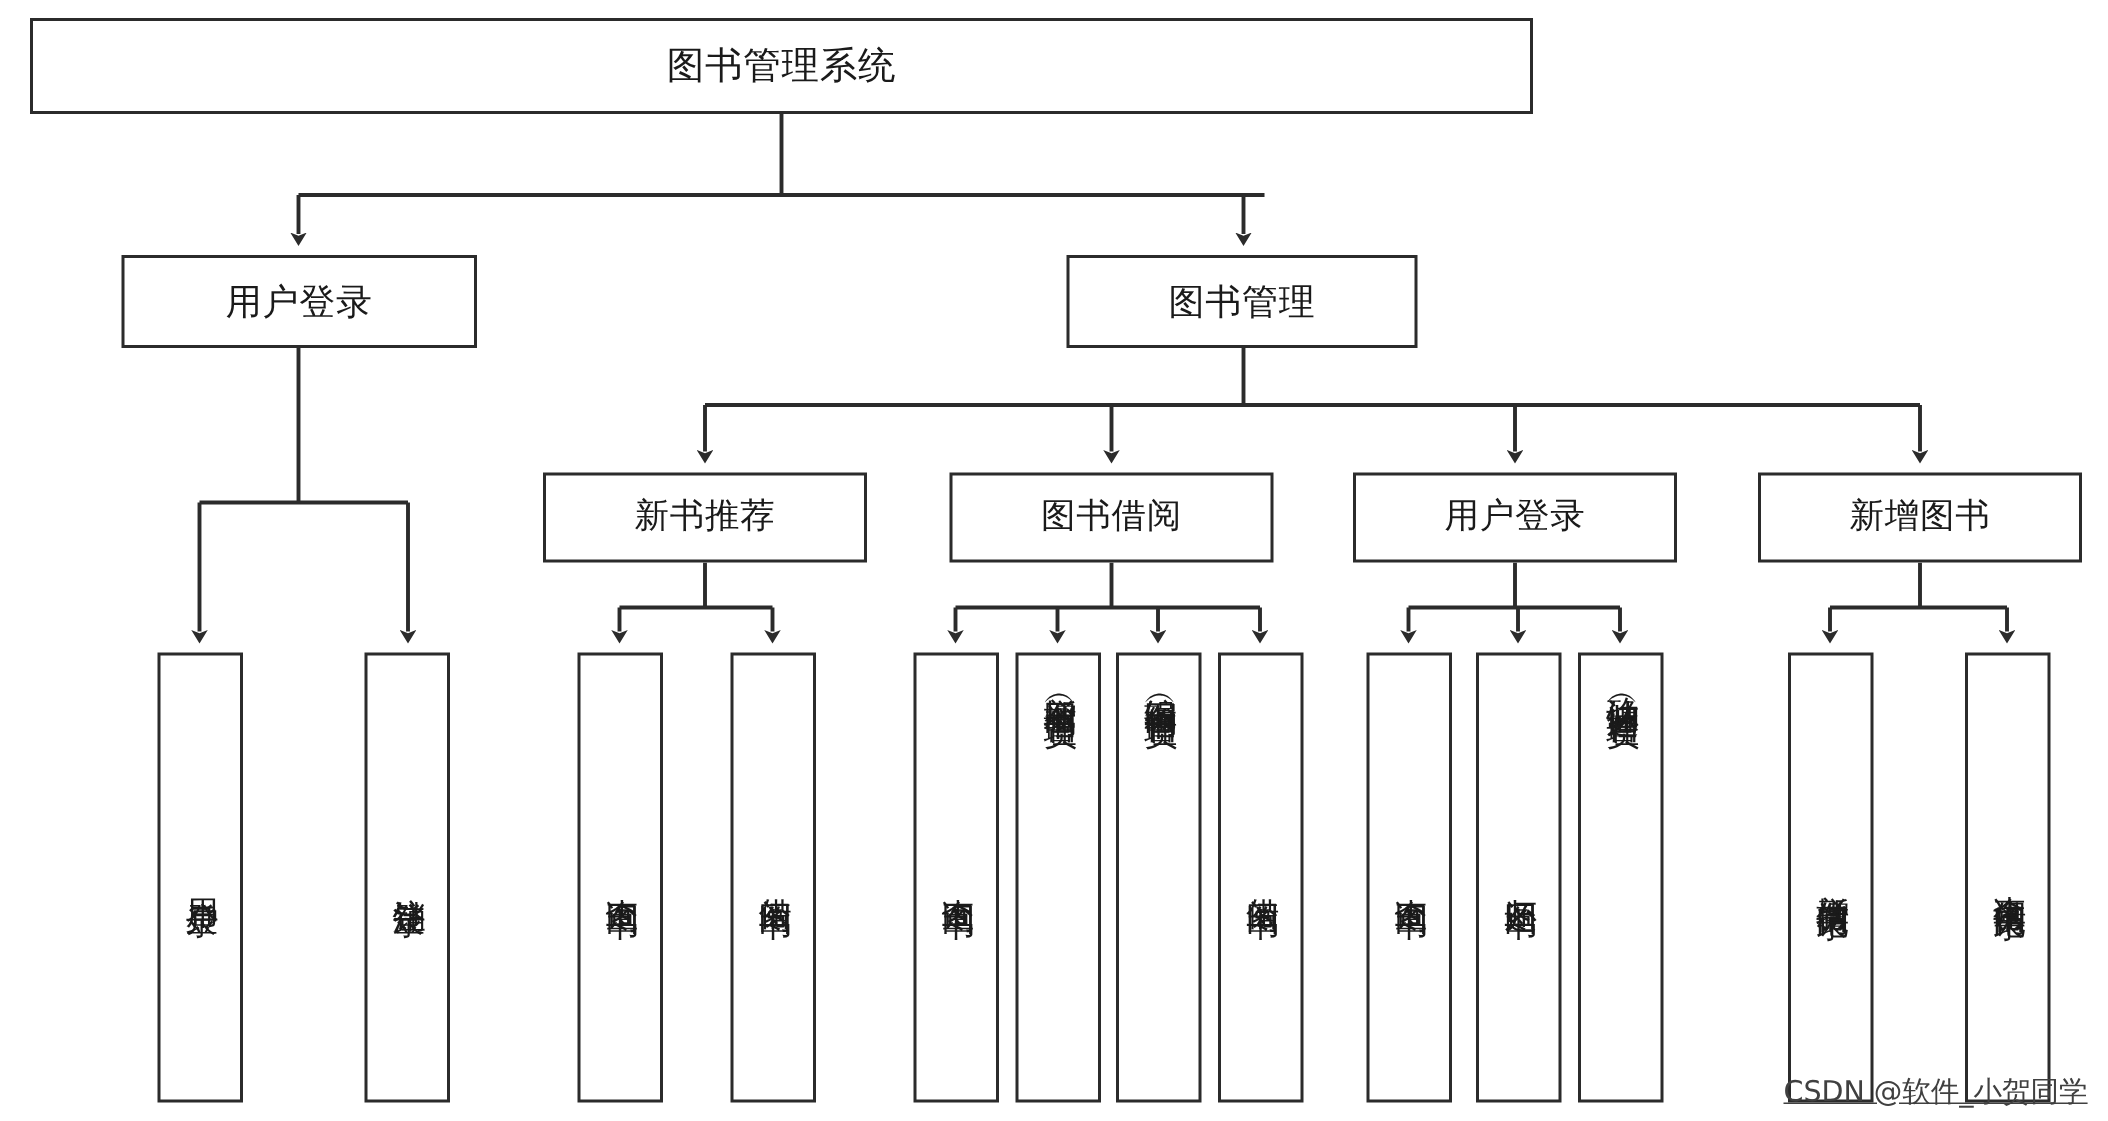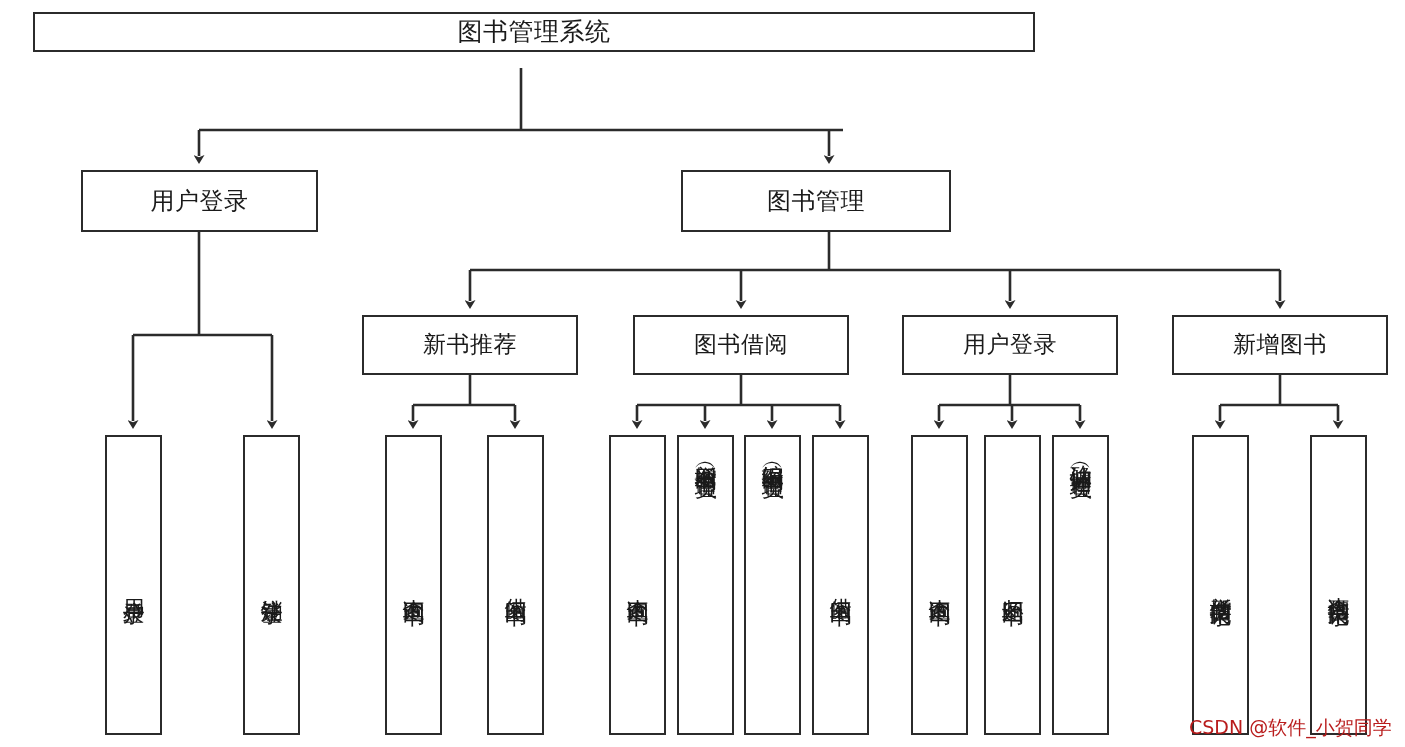--- a/index.html
+++ b/index.html
@@ -64,24 +64,25 @@
   }
   .node-leaf.center {
     align-items: center;
     padding-top: 0;
   }
   #watermark {
     position: absolute;
     left: 1189px;
     top: 715px;
     font-size: 19px;
-    color: #b91c1c;
+    color: #404040;
     white-space: nowrap;
     z-index: 5;
     font-family: "DejaVu Sans", "Liberation Sans", sans-serif;
+    text-decoration: underline;
   }
 </style>
 </head>
 <body>
 
 <div id="canvas">
 
   <svg id="wires" viewBox="0 0 1405 747" xmlns="http://www.w3.org/2000/svg">
     <defs>
       <marker id="arrow" markerWidth="9" markerHeight="11" refX="1" refY="5.5" orient="auto" markerUnits="userSpaceOnUse">
@@ -125,28 +126,28 @@
       <path d="M1012,405 L1012,421" marker-end="url(#arrow)"></path>
       <path d="M1080,405 L1080,421" marker-end="url(#arrow)"></path>
 
       <path d="M1280,375 L1280,405"></path>
       <path d="M1220,405 L1338,405"></path>
       <path d="M1220,405 L1220,421" marker-end="url(#arrow)"></path>
       <path d="M1338,405 L1338,421" marker-end="url(#arrow)"></path>
     </g>
   </svg>
 
-  <div class="node node-root" style="left:20px; top:12px; width:1002px; height:40px;margin-left:13px;">
+  <div class="node node-root" style="left:20px; top:12px; width:1002px; height:64px;">
     <span class="label">图书管理系统</span>
   </div>
 
   <div class="node node-l2" style="left:81px; top:170px; width:237px; height:62px;">
     <span class="label">用户登录</span>
   </div>
-  <div class="node node-l2" style="left:681px; top:170px; width:270px; height:62px;">
+  <div class="node node-l2" style="left:711px; top:170px; width:234px; height:62px;">
     <span class="label">图书管理</span>
   </div>
 
   <div class="node node-l3" style="left:362px; top:315px; width:216px; height:60px;">
     <span class="label">新书推荐</span>
   </div>
   <div class="node node-l3" style="left:633px; top:315px; width:216px; height:60px;">
     <span class="label">图书借阅</span>
   </div>
   <div class="node node-l3" style="left:902px; top:315px; width:216px; height:60px;">

